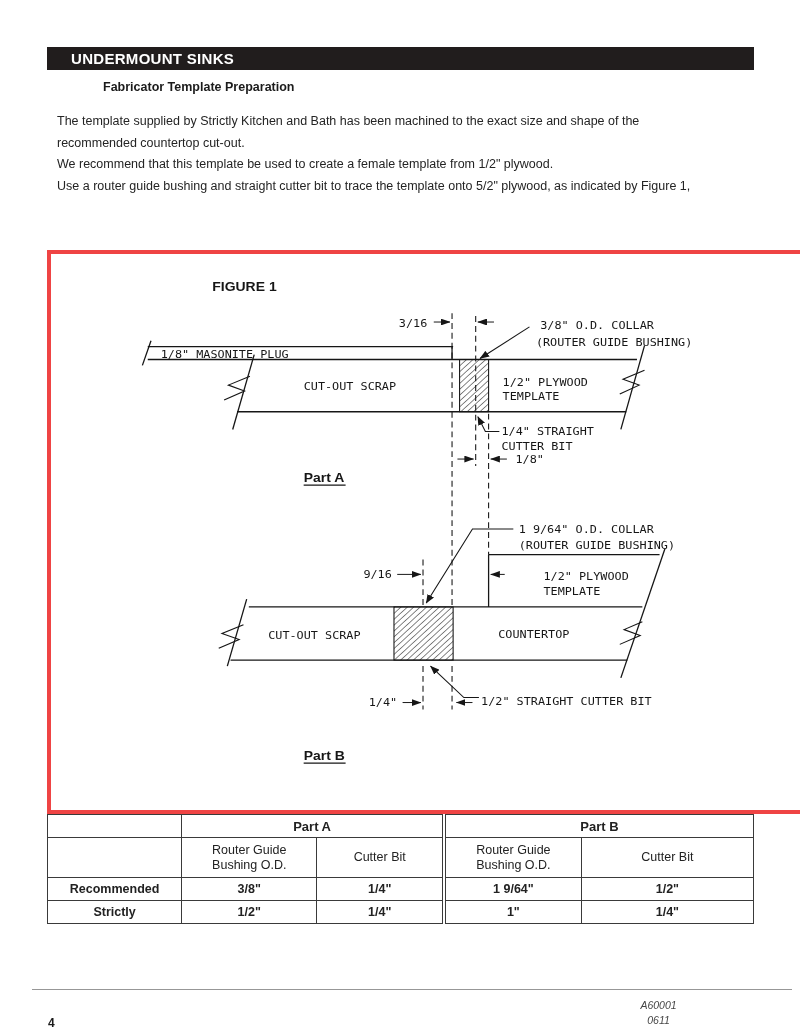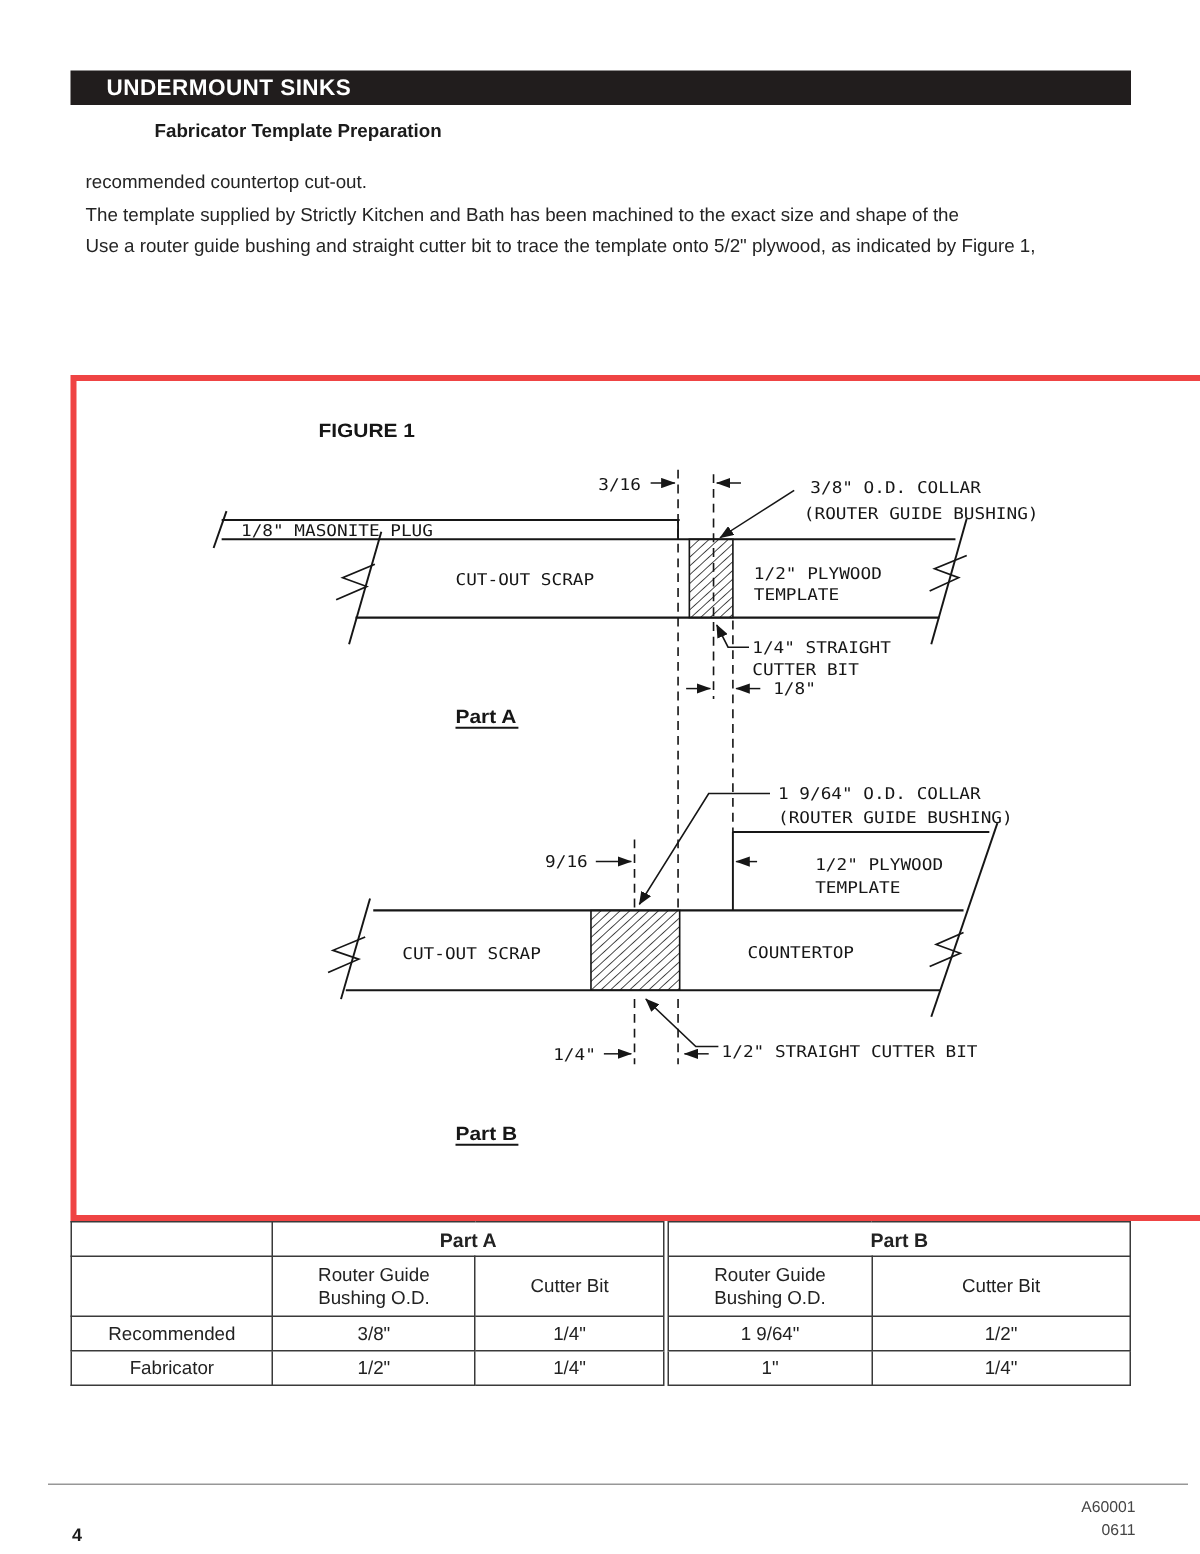--- a/index.html
+++ b/index.html
@@ -35,43 +35,44 @@
   table.dims{
     position:absolute;left:47px;top:814px;width:707px;
     border-collapse:collapse;table-layout:fixed;font-size:12.5px;color:#222;
   }
   table.dims td{
     border:1px solid #3a3a3a;text-align:center;vertical-align:middle;padding:0;
   }
   table.dims td.dbl{border-left:4px double #3a3a3a;}
   table.dims tr.r1 td{height:22px;font-weight:bold;font-size:13px;}
   table.dims tr.r2 td{height:39px;}
-  table.dims tr.r3 td, table.dims tr.r4 td{height:22px;}
+  table.dims tr.r3 td, table.dims tr.r4 td{height:22px;font-weight:bold;}
   .hl{line-height:15px;}
   .hl:empty{display:none;}
   
   .footline{left:32px;top:989px;width:760px;height:1px;background:#979797;}
   .doccode{
-    left:560px;top:998px;width:197px;text-align:right;font-size:10.5px;
-    line-height:14.5px;color:#454545;
+    left:560px;top:998px;width:197px;text-align:center;font-size:10.5px;
+    line-height:14.5px;color:#454545;font-style:italic;
   }
   .pagenum{left:48px;top:1016px;font-size:12px;font-weight:bold;color:#1b1b1b;}
 </style>
 </head>
 <body>
 
 <div class="abs titlebar">
   <span>UNDERMOUNT SINKS</span>
 </div>
 
 <div class="abs subtitle">Fabricator Template Preparation</div>
 
 <div class="abs bodycopy">
+  <div>The template supplied by Strictly Kitchen and Bath has been machined to the exact size and shape of the</div>
   <div>recommended countertop cut-out.</div>
-  <div>The template supplied by Strictly Kitchen and Bath has been machined to the exact size and shape of the</div>
+  <div>We recommend that this template be used to create a female template from 1/2" plywood.</div>
   <div>Use a router guide bushing and straight cutter bit to trace the template onto 5/2" plywood, as indicated by Figure 1,</div>
 </div>
 
 <div class="abs figurebox">
   <svg viewBox="0 0 705 564" preserveAspectRatio="none">
     <defs>
       <marker id="ah" markerWidth="9" markerHeight="7" refX="8.5" refY="3.5" orient="auto" markerUnits="userSpaceOnUse">
         <path d="M0,0 L9,3.5 L0,7 Z" fill="#161616"></path>
       </marker>
       <pattern id="hat" width="5" height="4.2" patternUnits="userSpaceOnUse" patternTransform="rotate(-45)">
@@ -206,21 +207,21 @@
     </td>
   </tr>
   <tr class="r3">
     <td>Recommended</td>
     <td>3/8"</td>
     <td>1/4"</td>
     <td class="dbl">1 9/64"</td>
     <td>1/2"</td>
   </tr>
   <tr class="r4">
-    <td>Fabricator</td>
+    <td>Strictly</td>
     <td>1/2"</td>
     <td>1/4"</td>
     <td class="dbl">1"</td>
     <td>1/4"</td>
   </tr>
   </tbody>
 </table>
 
 <div class="abs footline"></div>
 <div class="abs doccode">

